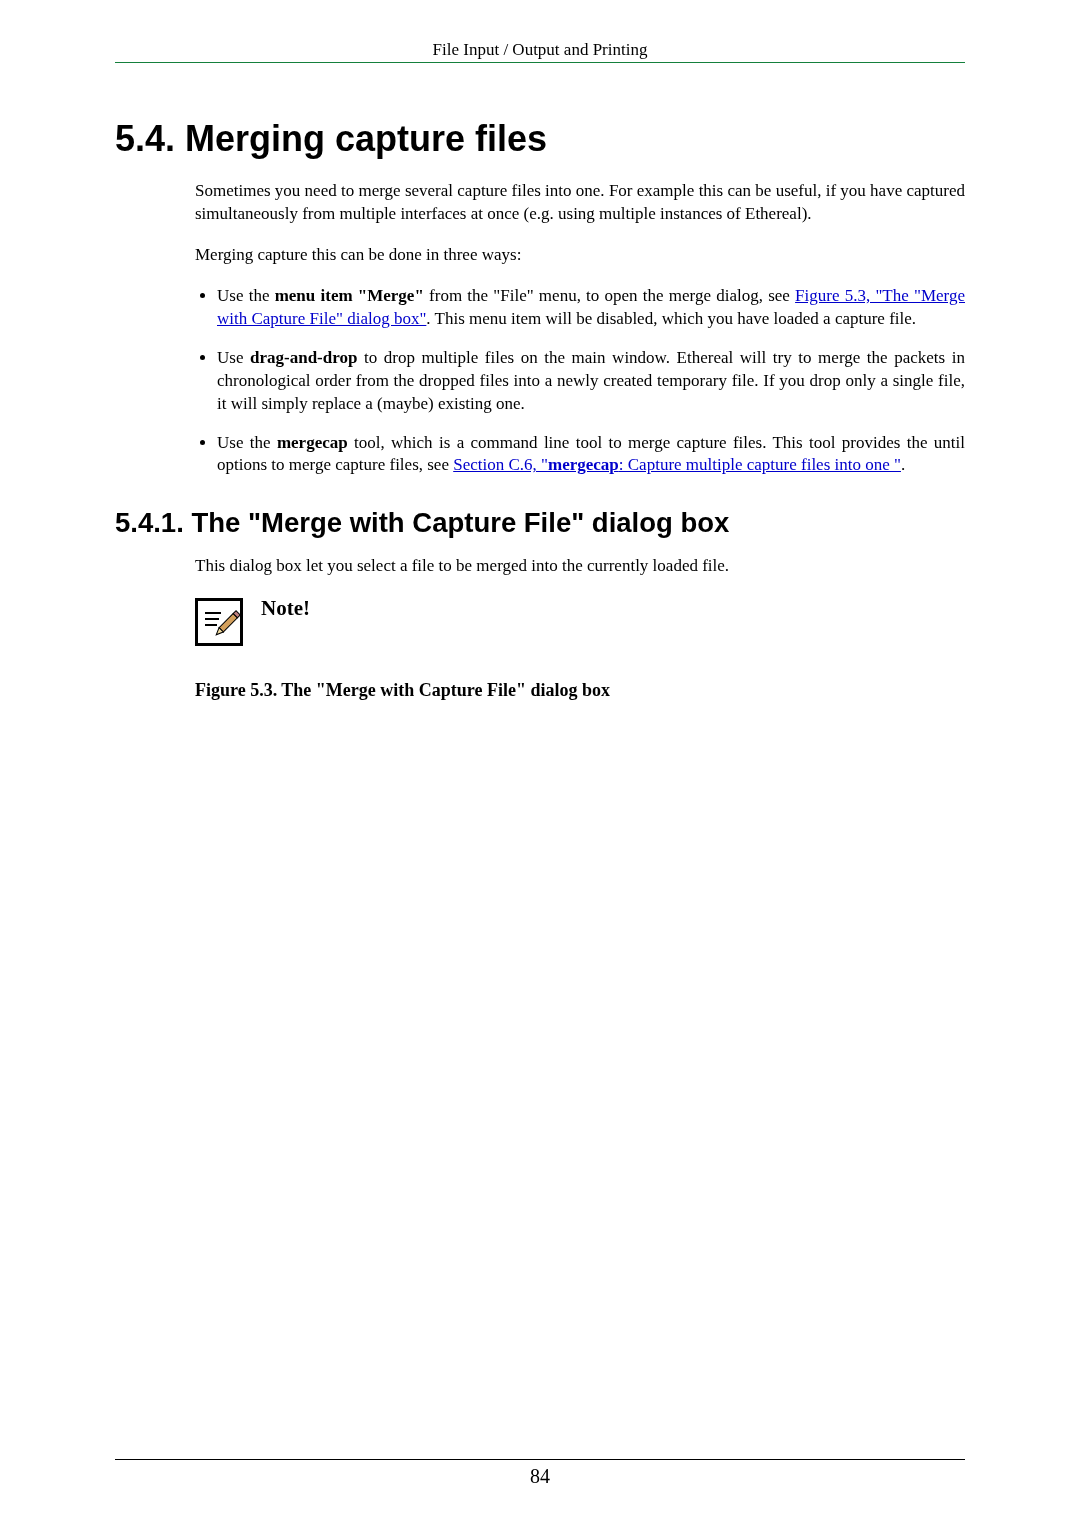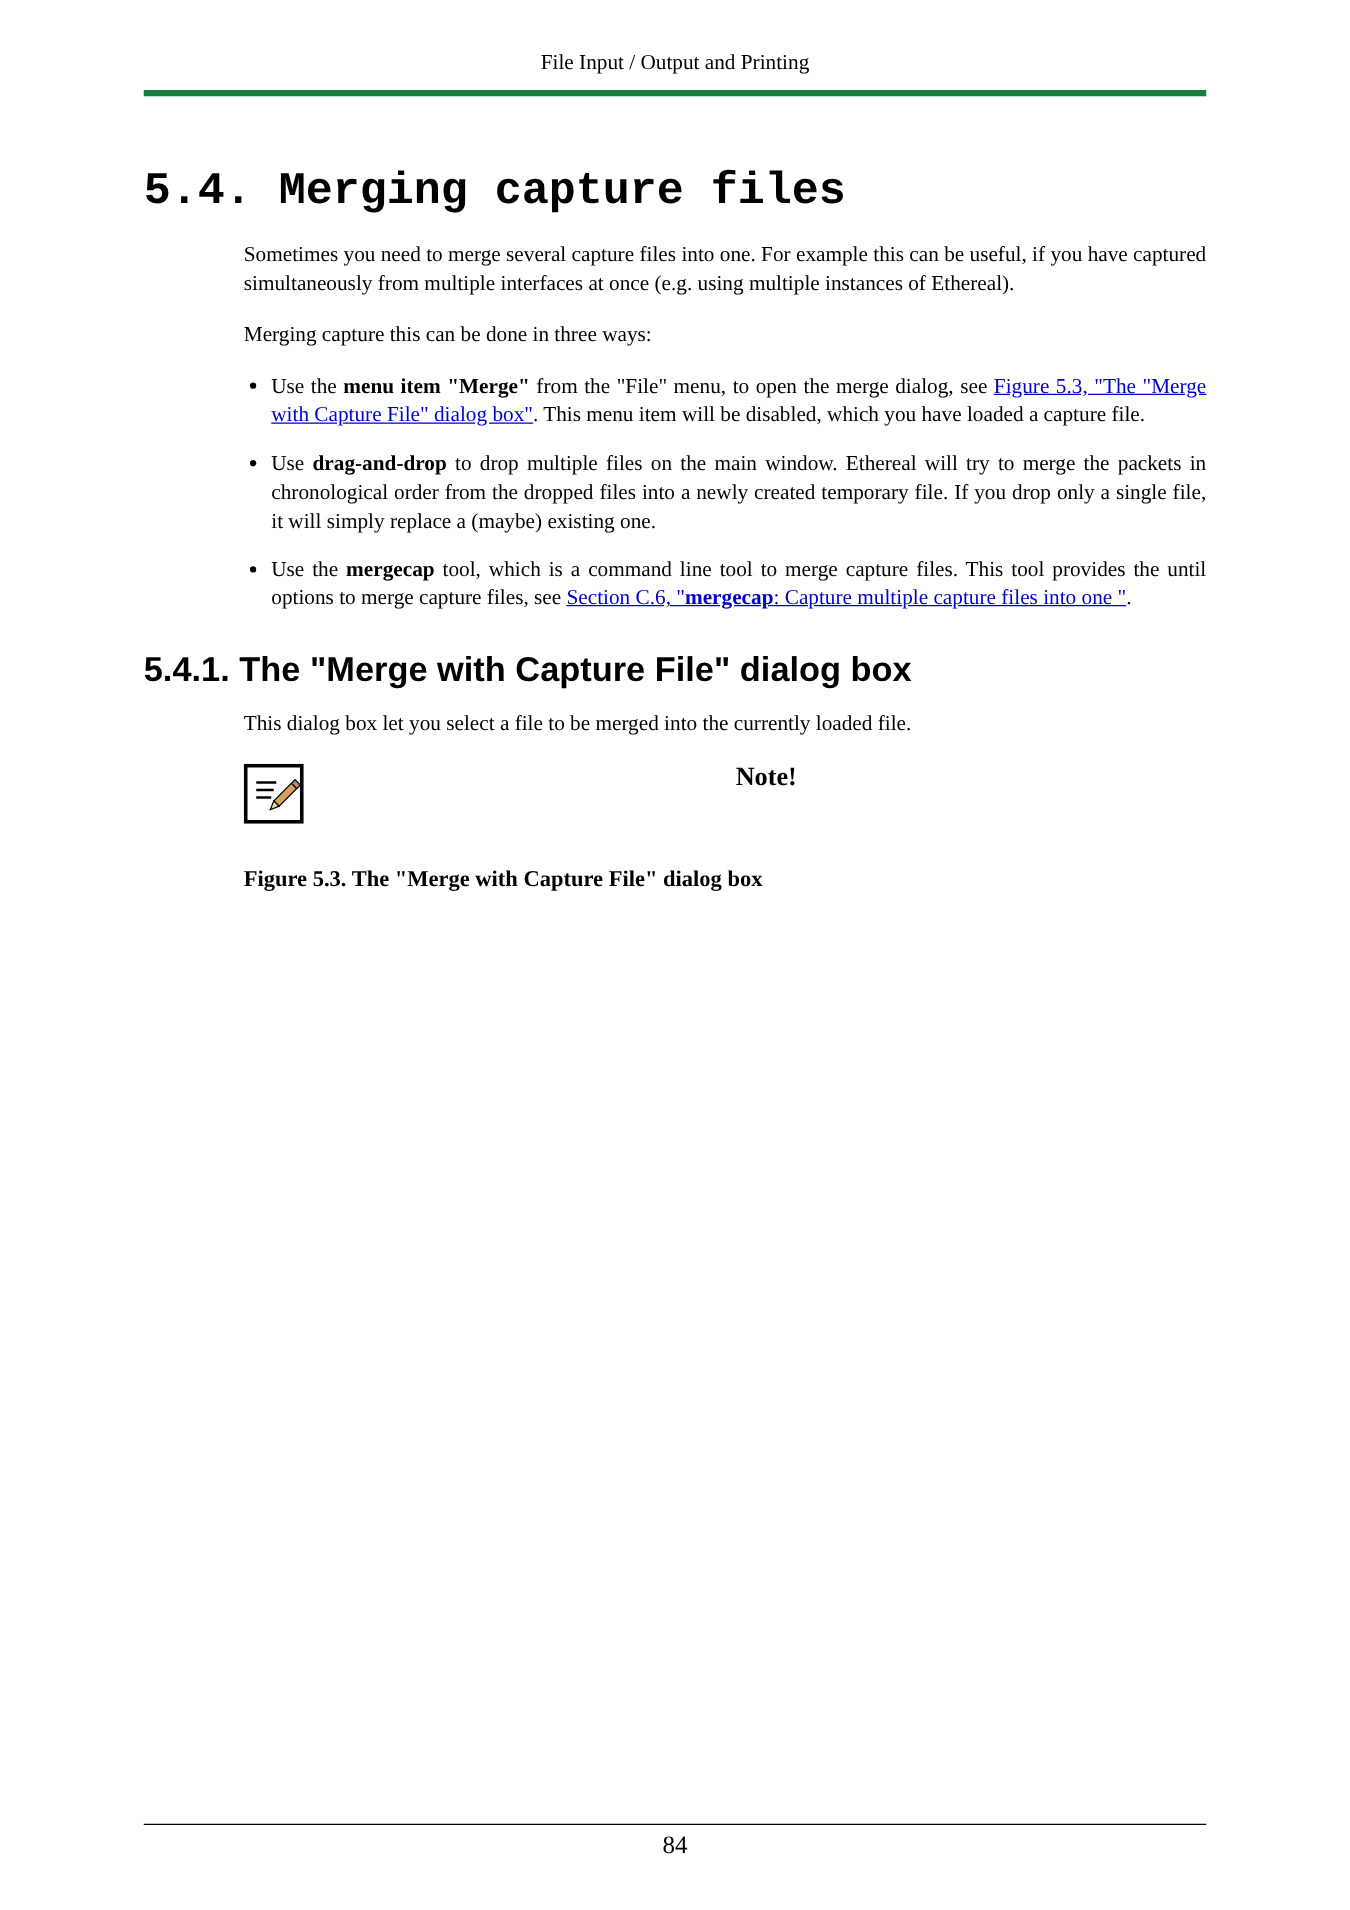--- a/index.html
+++ b/index.html
@@ -13,26 +13,26 @@
     box-sizing: border-box;
     position: relative;
   }
   .page {
     padding: 40px 115px 0 115px;
     box-sizing: border-box;
   }
   .header-line {
     text-align: center;
     font-size: 17px;
-    padding-bottom: 12px;
-    border-bottom: 5px solid #15803d;
+    padding-bottom: 2px;
+    border-bottom: 1px solid #15803d;
     margin-bottom: 55px;
   }
   h1 {
-    font-family: Liberation Mono, monospace;
+    font-family: Liberation Sans, sans-serif;
     font-weight: bold;
     font-size: 36px;
     margin: 0 0 20px 0;
   }
   .body-text {
     margin-left: 80px;
   }
   p {
     font-size: 17px;
     line-height: 1.35;
@@ -71,21 +71,20 @@
     flex: 0 0 48px;
     margin-top: 2px;
   }
   .note-icon svg { display: block; }
   .note-content { flex: 1; }
   .note-title {
     font-family: Georgia, 'Times New Roman', serif;
     font-weight: bold;
     font-size: 21px;
     margin: 0 0 6px 0;
-    text-align: center;
   }
   .figure-title {
     font-family: Georgia, 'Times New Roman', serif;
     font-weight: bold;
     font-size: 18px;
     margin: 34px 0 0 80px;
   }
   .footer {
     position: absolute;
     bottom: 40px;

